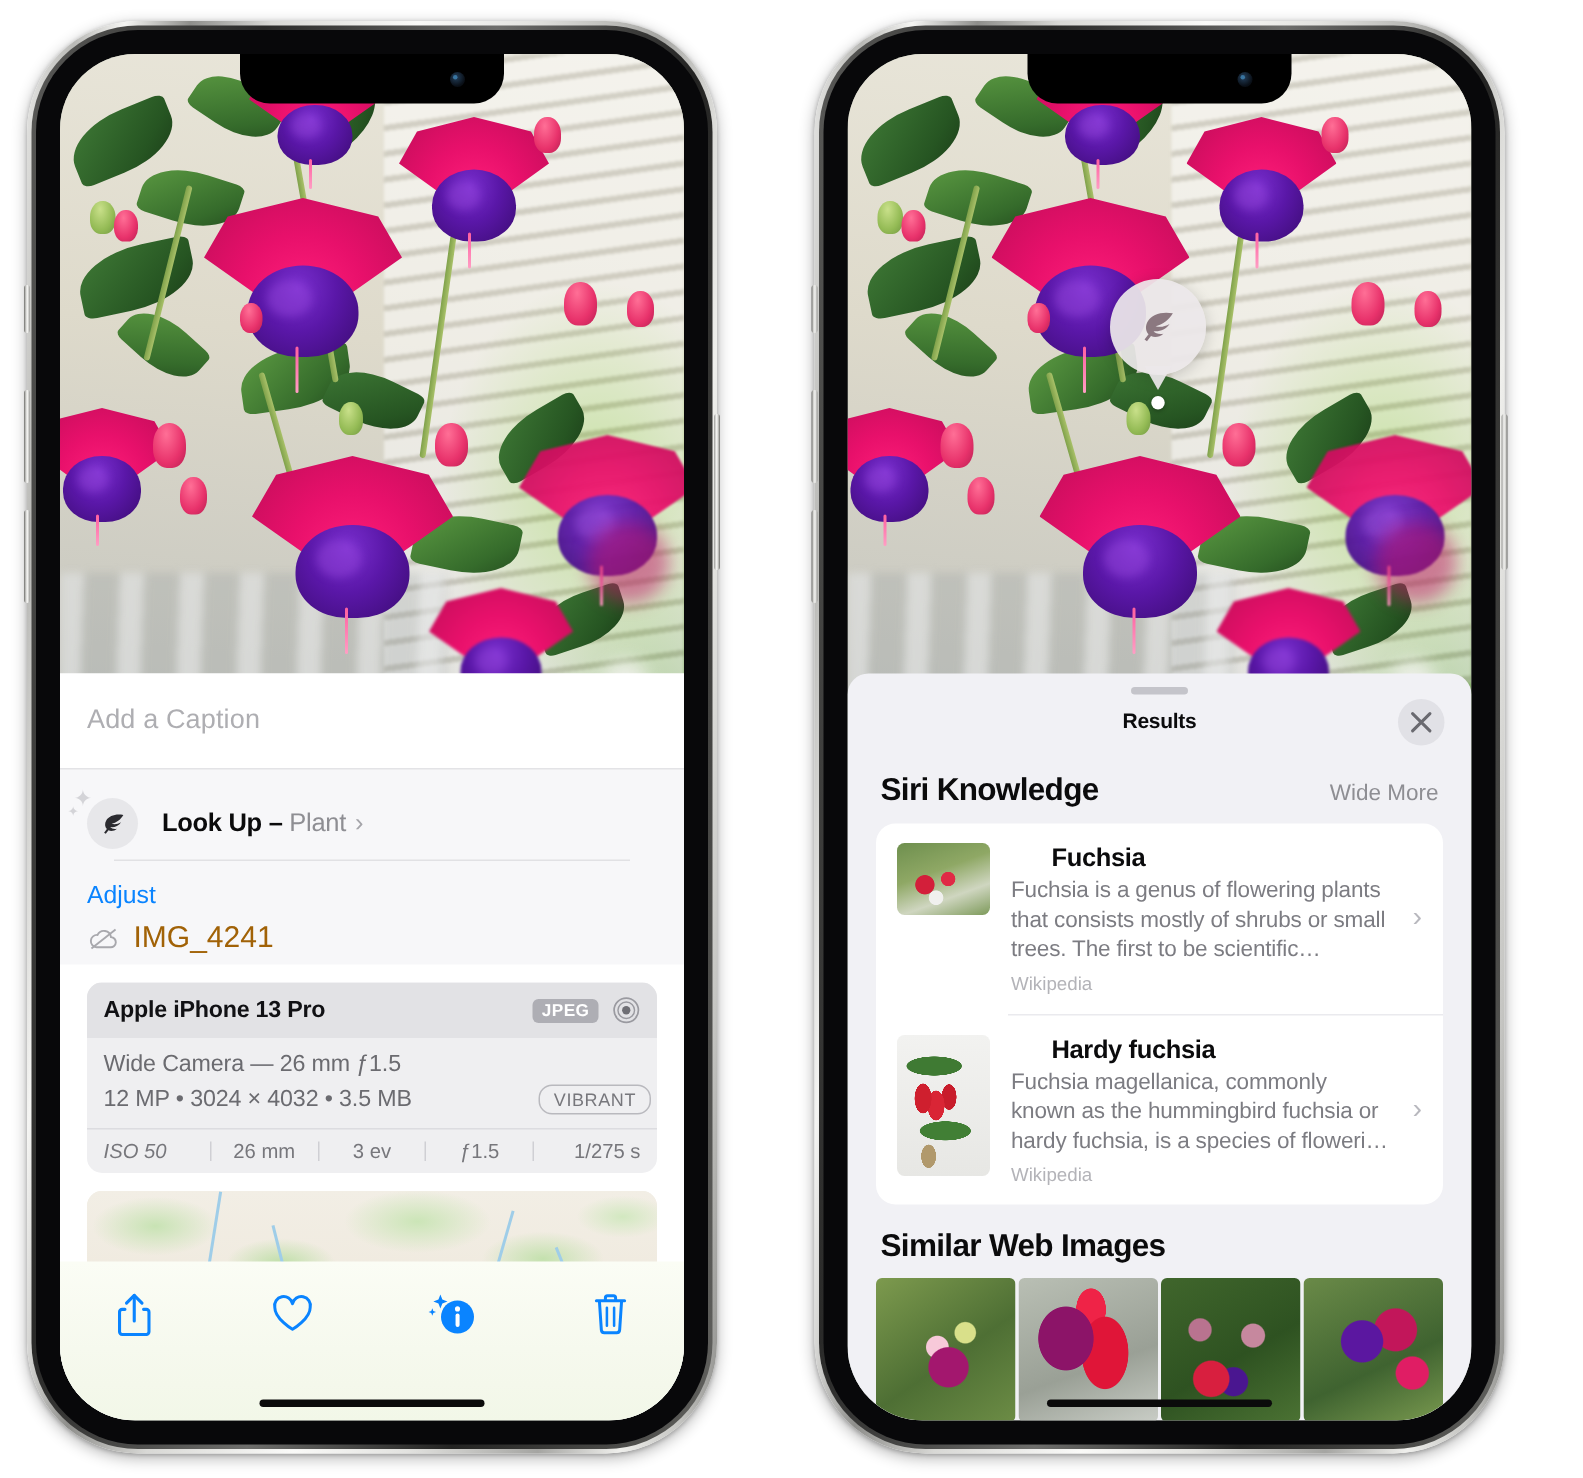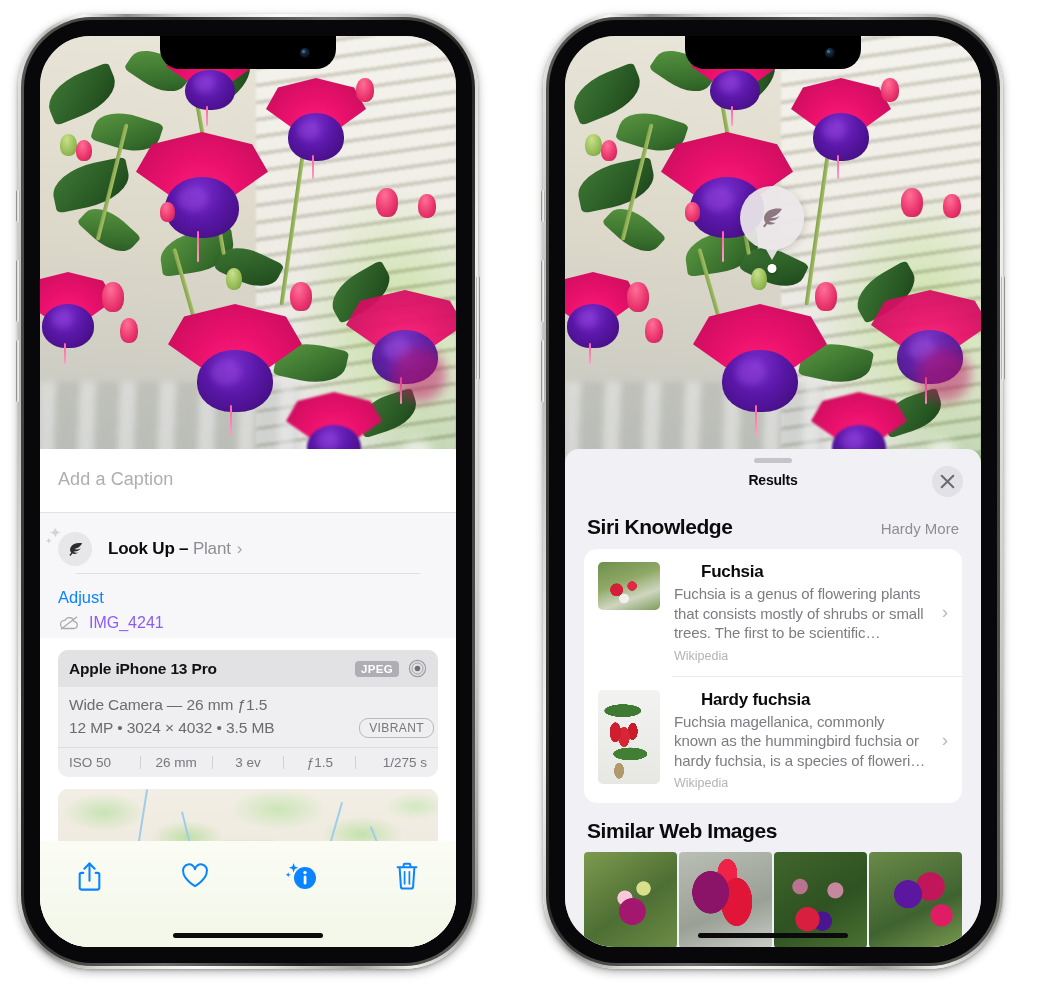--- a/index.html
+++ b/index.html
@@ -115,39 +115,39 @@
   .lk-text .sub{font-weight:400;color:#8e8e93;}
   .lk-chev{margin-left:6px;color:#a5a5aa;font-size:17px;font-weight:400;}
 
   .divider{height:1px;background:#e1e1e4;margin:0 18px;}
 
   .meta-block{background:#f7f7f9;padding:14px 18px 6px 18px;}
   .dt-row{display:flex;align-items:baseline;justify-content:space-between;}
   .dt-text{font-size:16.5px;color:#0b0b0c;font-weight:700;letter-spacing:-.15px;}
   .adjust{font-size:16.5px;color:#0a84ff;font-weight:400;}
   .file-row{display:flex;align-items:center;margin-top:7px;gap:9px;}
-  .file-name{font-size:16px;color:#8b5cf6;}
+  .file-name{font-size:20px;color:#a16207;}
 
   .cam-card{margin:12px 18px 0 18px;border-radius:10px;overflow:hidden;background:#efeff1;}
   .cam-head{display:flex;align-items:center;justify-content:space-between;
     background:#e2e2e5;padding:9px 11px;}
   .cam-title{font-size:15.5px;font-weight:700;color:#111114;letter-spacing:-.15px;}
   .cam-head-right{display:flex;align-items:center;gap:9px;}
   .tag-jpeg{background:#aeaeb4;color:#fff;font-size:11.5px;font-weight:700;
     padding:2px 6px;border-radius:4px;letter-spacing:.3px;}
   .cam-body{padding:9px 4px 9px 11px;}
   .cam-l1{font-size:15.5px;color:#6b6b70;letter-spacing:-.1px;}
   .cam-l2-row{display:flex;align-items:center;justify-content:space-between;margin-top:4px;}
   .cam-l2{font-size:15.5px;color:#6b6b70;letter-spacing:-.1px;}
   .tag-vib{border:1px solid #b9b9be;color:#77777c;font-size:12px;
     padding:2px 9px;border-radius:9px;letter-spacing:.4px;}
   .cam-foot{display:flex;align-items:center;border-top:1px solid #dcdce0;
     padding:7px 11px;gap:0;}
   .cf{font-size:13.5px;color:#77777c;flex:1;text-align:center;}
-  .cf:first-child{text-align:left;}
+  .cf:first-child{text-align:left;font-style:italic;}
   .cf:last-child{text-align:right;}
   .cfsep{width:1px;height:13px;background:#cfcfd4;}
 
   .map-wrap{margin:12px 18px 0 18px;height:78px;border-radius:10px 10px 0 0;overflow:hidden;
     position:relative;background:#f0ece3;}
   .map-bg{position:absolute;inset:0;
     background:
       radial-gradient(ellipse 60px 28px at 12% 30%, #c8e3b4, #c8e3b400 70%),
       radial-gradient(ellipse 52px 24px at 34% 62%, #bfdfa8, #bfdfa800 70%),
       radial-gradient(ellipse 70px 30px at 58% 26%, #cbe5b7, #cbe5b700 70%),
@@ -566,21 +566,21 @@
         <span class="res-title">Results</span>
         <div class="res-close">
           <svg width="15" height="15" viewBox="0 0 14 14">
             <path d="M1.6 1.6 L12.4 12.4 M12.4 1.6 L1.6 12.4" stroke="#6a6a70" stroke-width="1.9" stroke-linecap="round"></path>
           </svg>
         </div>
       </div>
 
       <div class="sec-head">
         <span class="sec-title">Siri Knowledge</span>
-        <span class="sec-more">Hardy More</span>
+        <span class="sec-more">Wide More</span>
       </div>
 
       <div class="know-card">
         <div class="know-row">
           <div class="know-thumb t1"></div>
           <div class="know-txt">
             <div class="know-title">Fuchsia</div>
             <div class="know-desc">Fuchsia is a genus of flowering plants that consists mostly of shrubs or small trees. The first to be scientific…</div>
             <div class="know-src">Wikipedia</div>
           </div>

